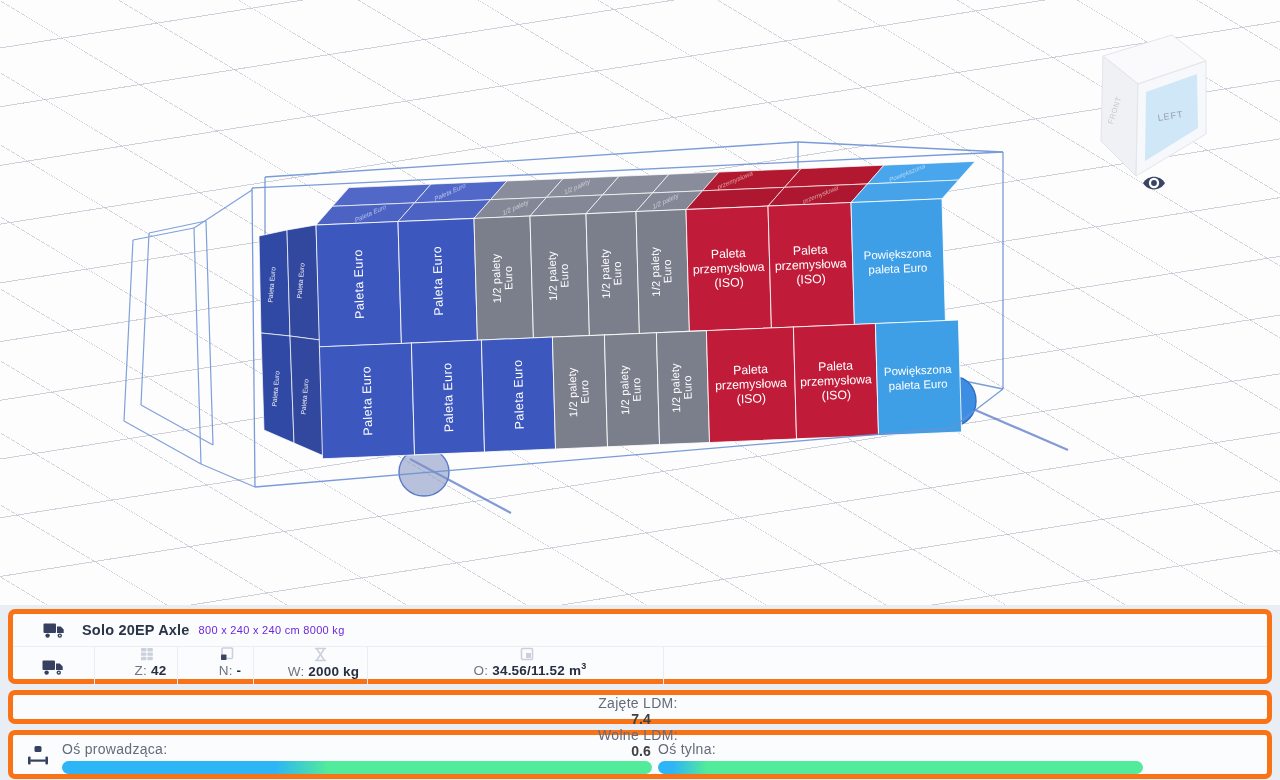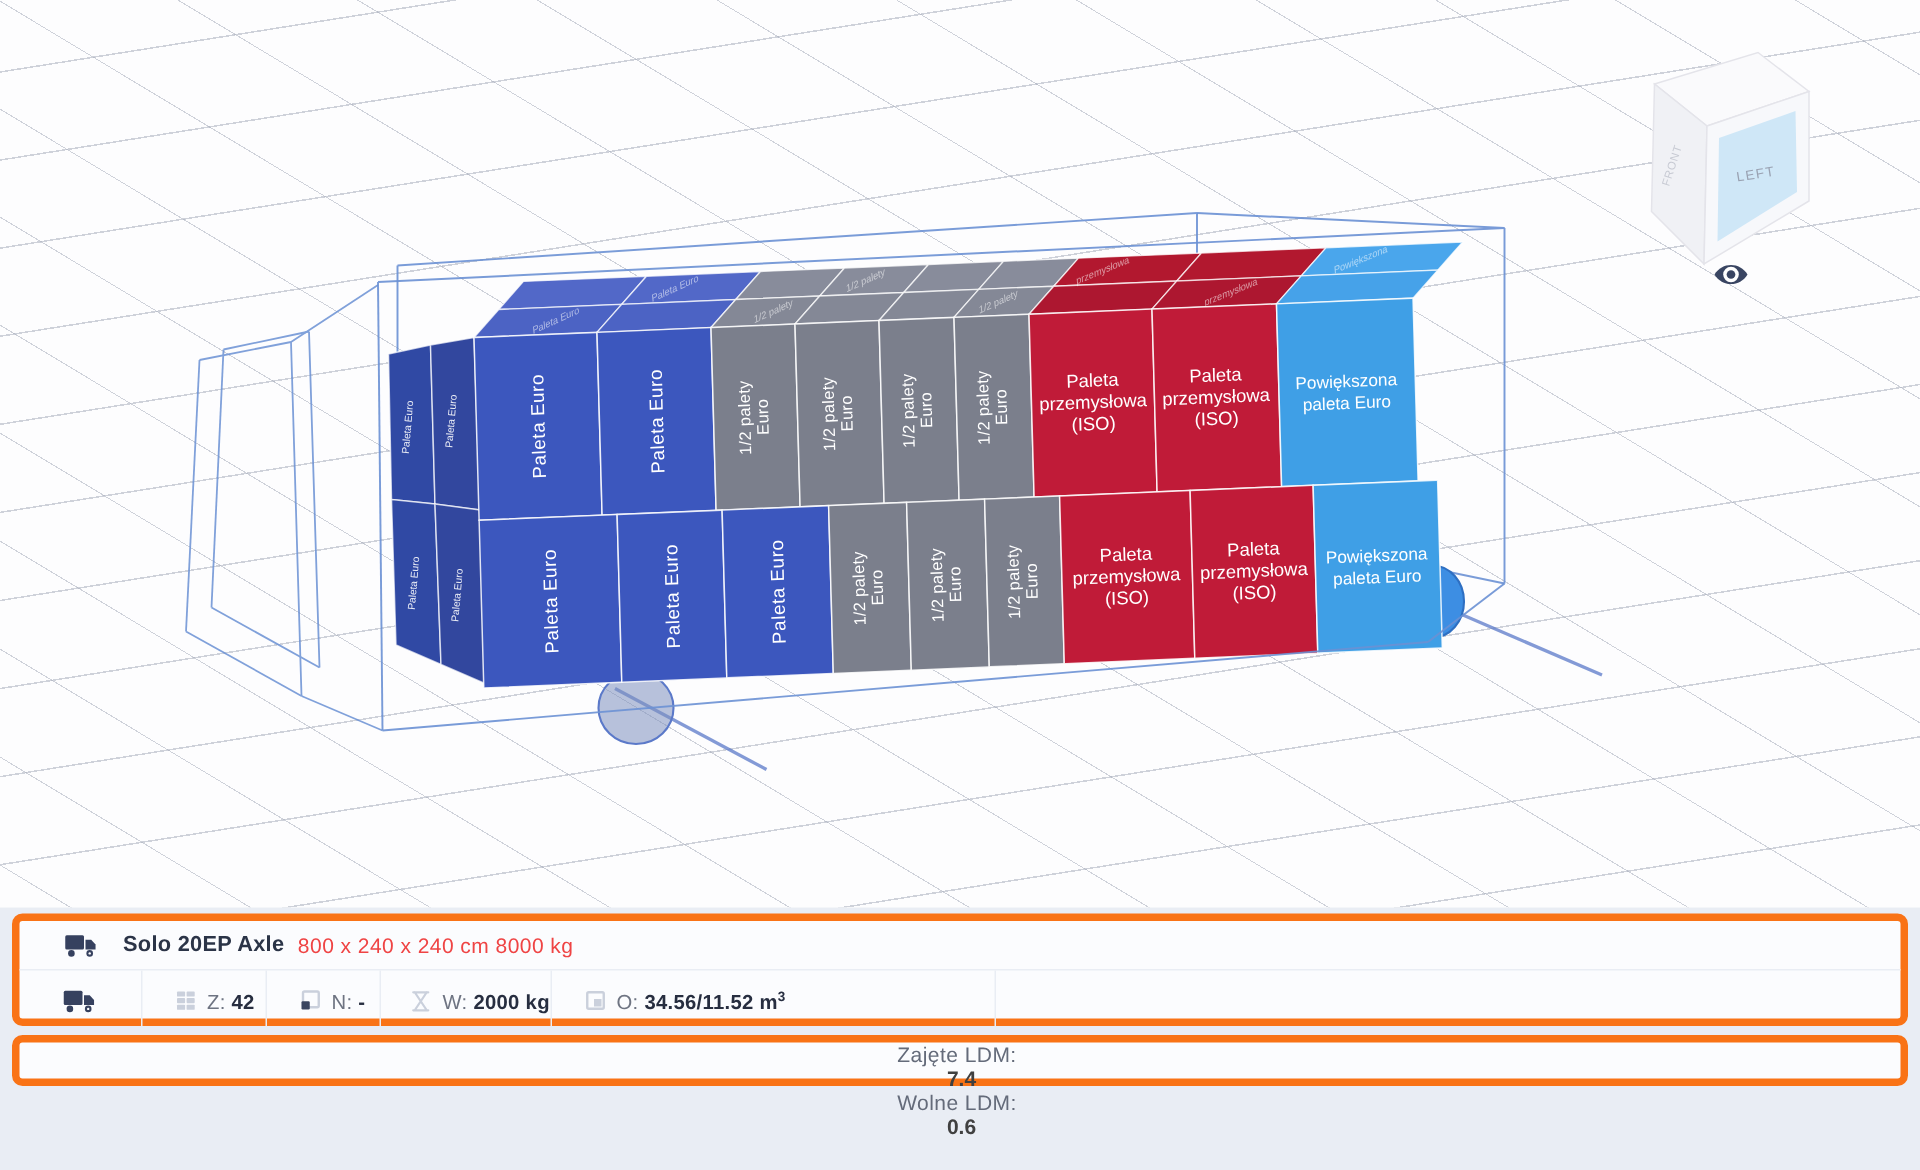--- a/index.html
+++ b/index.html
@@ -27,23 +27,23 @@
   .cube-lbl2{ fill:#c7cad3; font-size:7.5px; letter-spacing:.5px; }
 
   
   #panel { position:absolute; left:0; top:605px; width:1280px; height:175px;
     background:#e9edf4; padding:4px 8px; }
   .card { background:#fbfcfe; border:5px solid #f97316; border-radius:7px; }
   #veh-card { height:75px; margin-bottom:6px; }
   #veh-row { height:33px; display:flex; align-items:center; padding-left:30px;
     border-bottom:1px solid #e9edf4; }
   .veh-name { font-size:14.5px; font-weight:bold; color:#2b3447; margin-left:15px; letter-spacing:.2px; }
-  .veh-dims { font-size:14px; color:#ef4444; margin-left:9px; letter-spacing:.3px; }
+  .veh-dims { font-size:11px; color:#6d28d9; margin-left:9px; letter-spacing:.3px; }
   #stats-row { height:40px; display:flex; align-items:stretch; }
-  .stat-cell { display:flex; align-items:center; border-right:1px solid #e9edf4; }
+  .stat-cell { display:flex; align-items:center; border-right:1px solid #e9edf4;flex-direction:column; }
   .stat-cell .txt { margin-left:7px; font-size:13.5px; color:#6e7482; letter-spacing:.2px; white-space:nowrap; }
   .stat-cell b { color:#272e40; font-weight:bold; }
   .stat-cell sup { font-size:9px; font-weight:bold; color:#272e40; }
   .c0 { width:82px; justify-content:center; }
   .cZ { width:83px; padding-left:22px; }
   .cN { width:76px; padding-left:22px; }
   .cW { width:114px; padding-left:19px; }
   .cP { width:114px; padding-left:19px; }
   .cO { width:296px; padding-left:22px; }
   .cfill { flex:1; border-right:none; }
@@ -328,13 +328,34 @@
   </div>
 
   <div class="card" id="ldm-card">
     <span class="ldm-lbl">Zajęte LDM:</span>
     <span class="ldm-val">7.4</span>
     <div class="bar" id="ldm-bar"></div>
     <span class="ldm-lbl">Wolne LDM:</span>
     <span class="ldm-val">0.6</span>
   </div>
 
+  <div class="card" id="axle-card">
+    <div id="axle-icon-col">
+      <svg width="22" height="20" viewBox="0 0 22 20">
+        <g fill="#36415f">
+          <rect x="7.5" y="1" width="7" height="6" rx="1.5"></rect>
+          <rect x="1" y="11.5" width="2.6" height="8" rx="1"></rect>
+          <rect x="18.4" y="11.5" width="2.6" height="8" rx="1"></rect>
+          <rect x="3.2" y="14.5" width="15.6" height="2.2"></rect>
+        </g>
+      </svg>
+    </div>
+    <div class="axle-group" id="axle-g1">
+      <div class="axle-lbl">Oś prowadząca:</div>
+      <div class="bar" id="axle-bar1"></div>
+    </div>
+    <div class="axle-group" id="axle-g2">
+      <div class="axle-lbl">Oś tylna:</div>
+      <div class="bar" id="axle-bar2"></div>
+    </div>
+    <div class="axle-spacer"></div>
+  </div>
 </div>
 
 </body></html>

